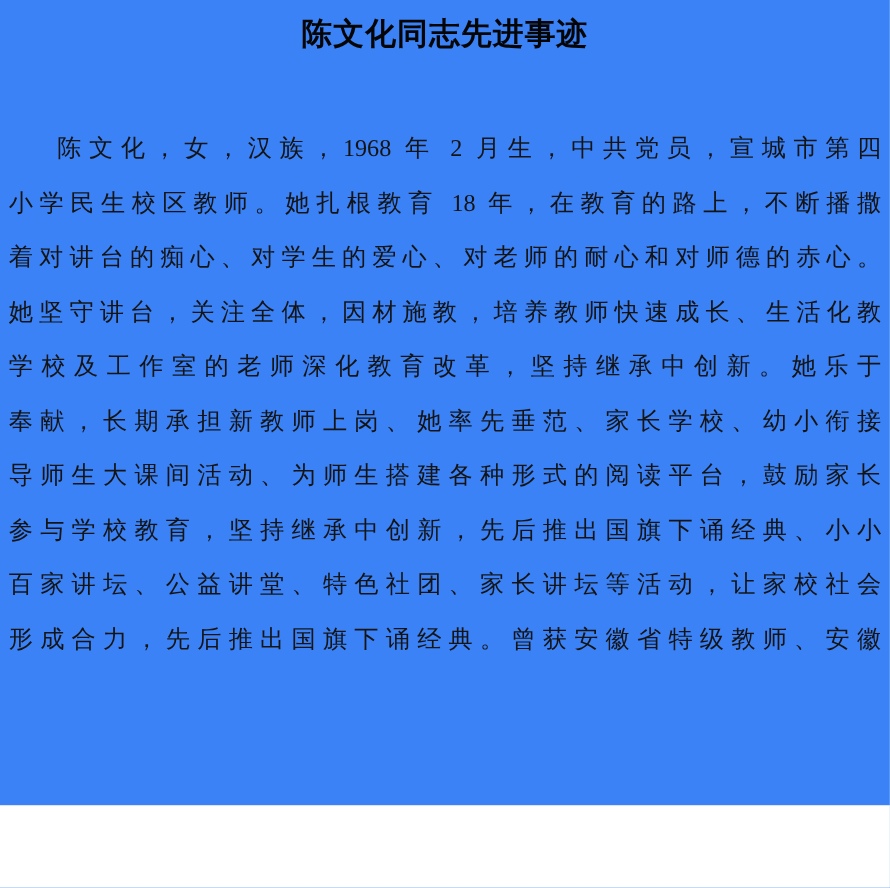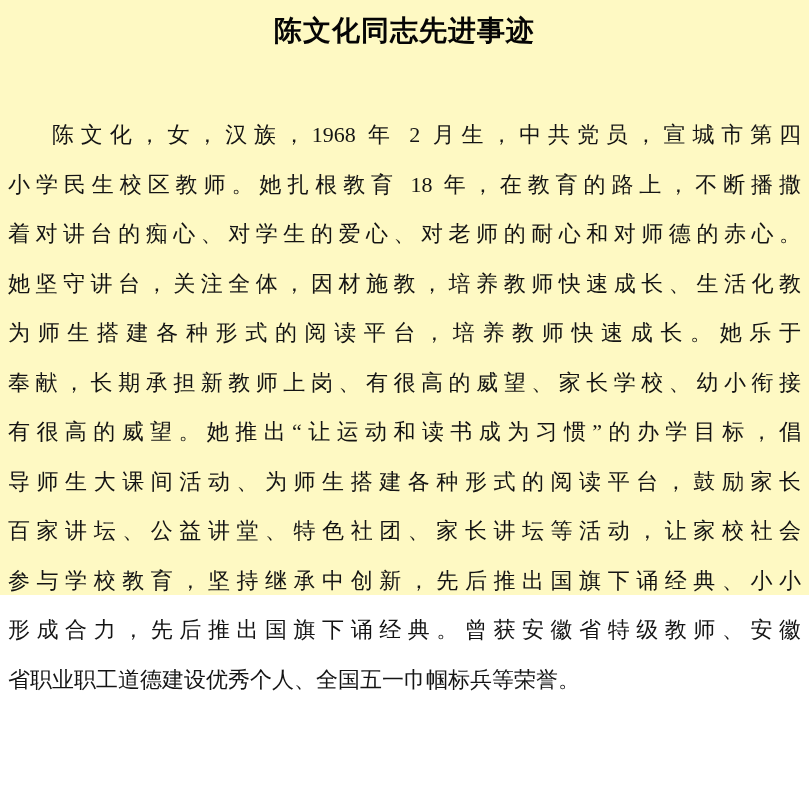--- a/index.html
+++ b/index.html
@@ -8,24 +8,24 @@
   }
   body {
     width: 809px;
     height: 807px;
     background: #ffffff;
     overflow: hidden;
     font-family: "Liberation Serif", serif;
   }
   .page {
     width: 809px;
-    height: 595px;
+    height: 732px;
     box-sizing: border-box;
     padding: 14px 8px 0 8px;
-    background: #fef9c3;
+    background: #3b82f6;
     color: #111111;
   }
   .doc-title {
     margin: 0;
     text-align: center;
     font-family: "Liberation Sans", sans-serif;
     font-weight: 700;
     font-size: 28px;
     line-height: 34px;
     color: #050505;
@@ -54,22 +54,20 @@
 </head>
 <body>
 
 <div class="page">
   <h1 class="doc-title">陈文化同志先进事迹</h1>
   <div class="doc-body">
       <div class="line first">陈文化，女，汉族，1968 年 2 月生，中共党员，宣城市第四</div>
       <div class="line">小学民生校区教师。她扎根教育 18 年，在教育的路上，不断播撒</div>
       <div class="line">着对讲台的痴心、对学生的爱心、对老师的耐心和对师德的赤心。</div>
       <div class="line">她坚守讲台，关注全体，因材施教，培养教师快速成长、生活化教</div>
-      <div class="line">为师生搭建各种形式的阅读平台，培养教师快速成长。她乐于</div>
-      <div class="line">奉献，长期承担新教师上岗、有很高的威望、家长学校、幼小衔接</div>
-      <div class="line">有很高的威望。她推出“让运动和读书成为习惯”的办学目标，倡</div>
+      <div class="line">学校及工作室的老师深化教育改革，坚持继承中创新。她乐于</div>
+      <div class="line">奉献，长期承担新教师上岗、她率先垂范、家长学校、幼小衔接</div>
       <div class="line">导师生大课间活动、为师生搭建各种形式的阅读平台，鼓励家长</div>
+      <div class="line">参与学校教育，坚持继承中创新，先后推出国旗下诵经典、小小</div>
       <div class="line">百家讲坛、公益讲堂、特色社团、家长讲坛等活动，让家校社会</div>
-      <div class="line">参与学校教育，坚持继承中创新，先后推出国旗下诵经典、小小</div>
       <div class="line">形成合力，先后推出国旗下诵经典。曾获安徽省特级教师、安徽</div>
-      <div class="line last">省职业职工道德建设优秀个人、全国五一巾帼标兵等荣誉。</div>
     </div>
 </div>
 
 </body></html>

